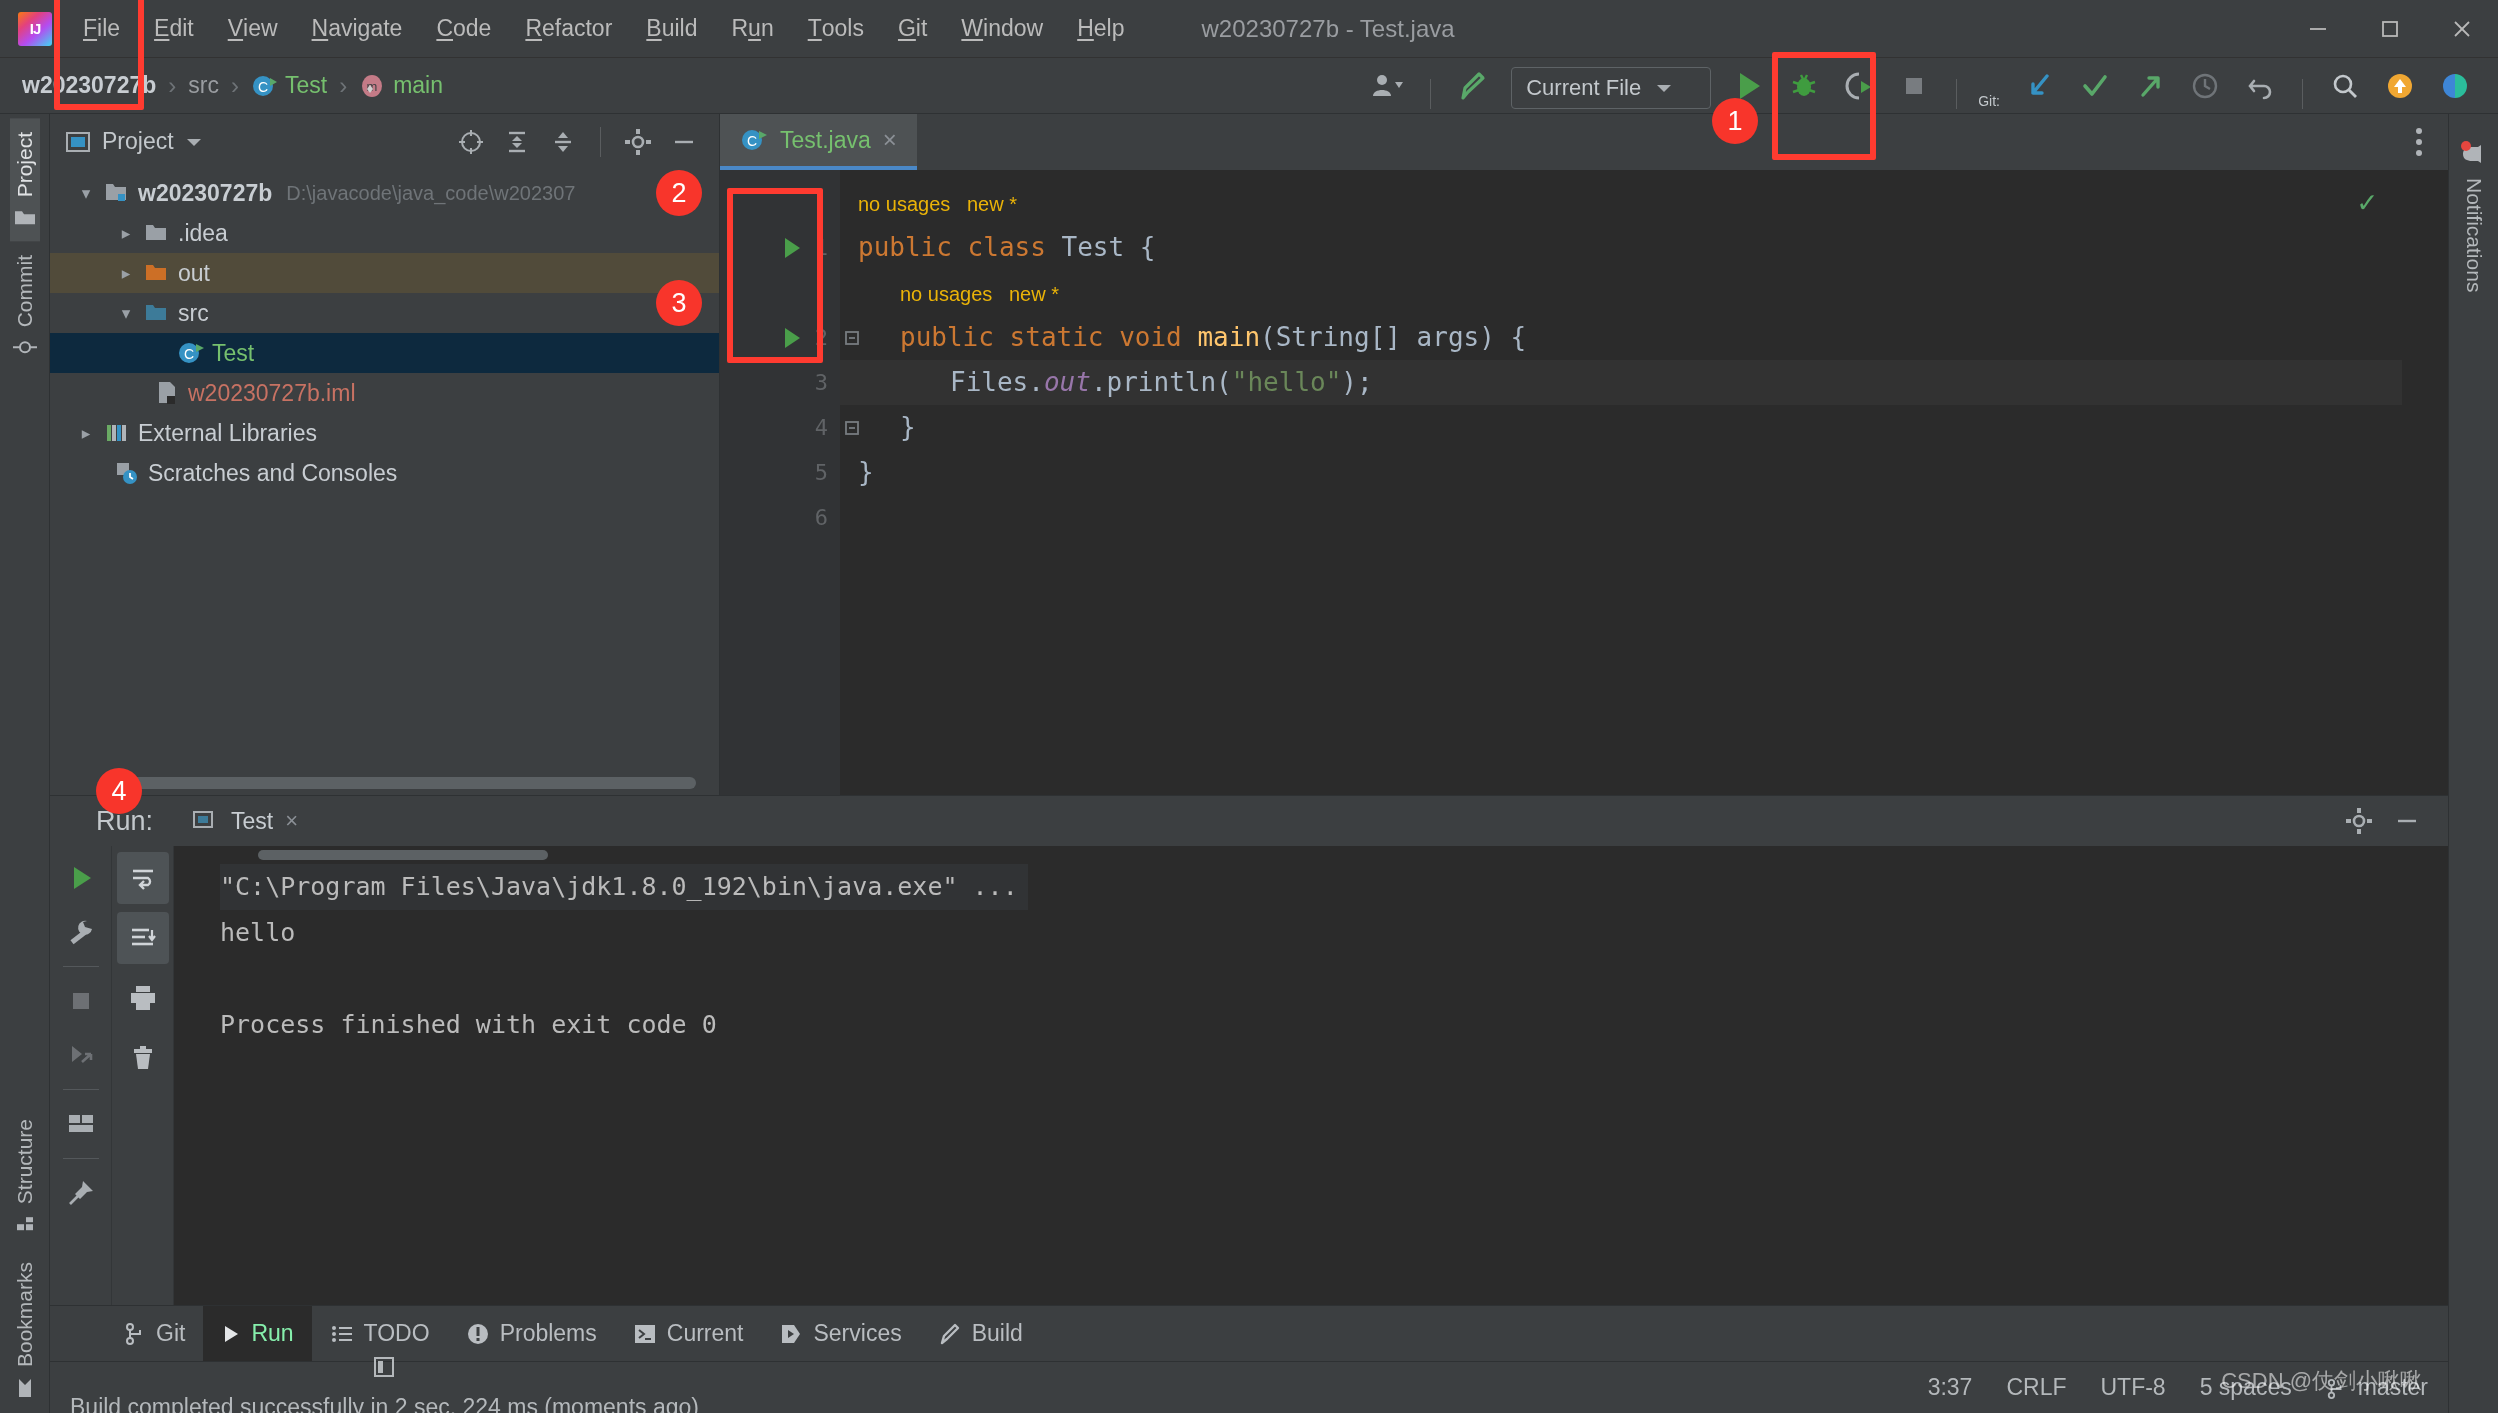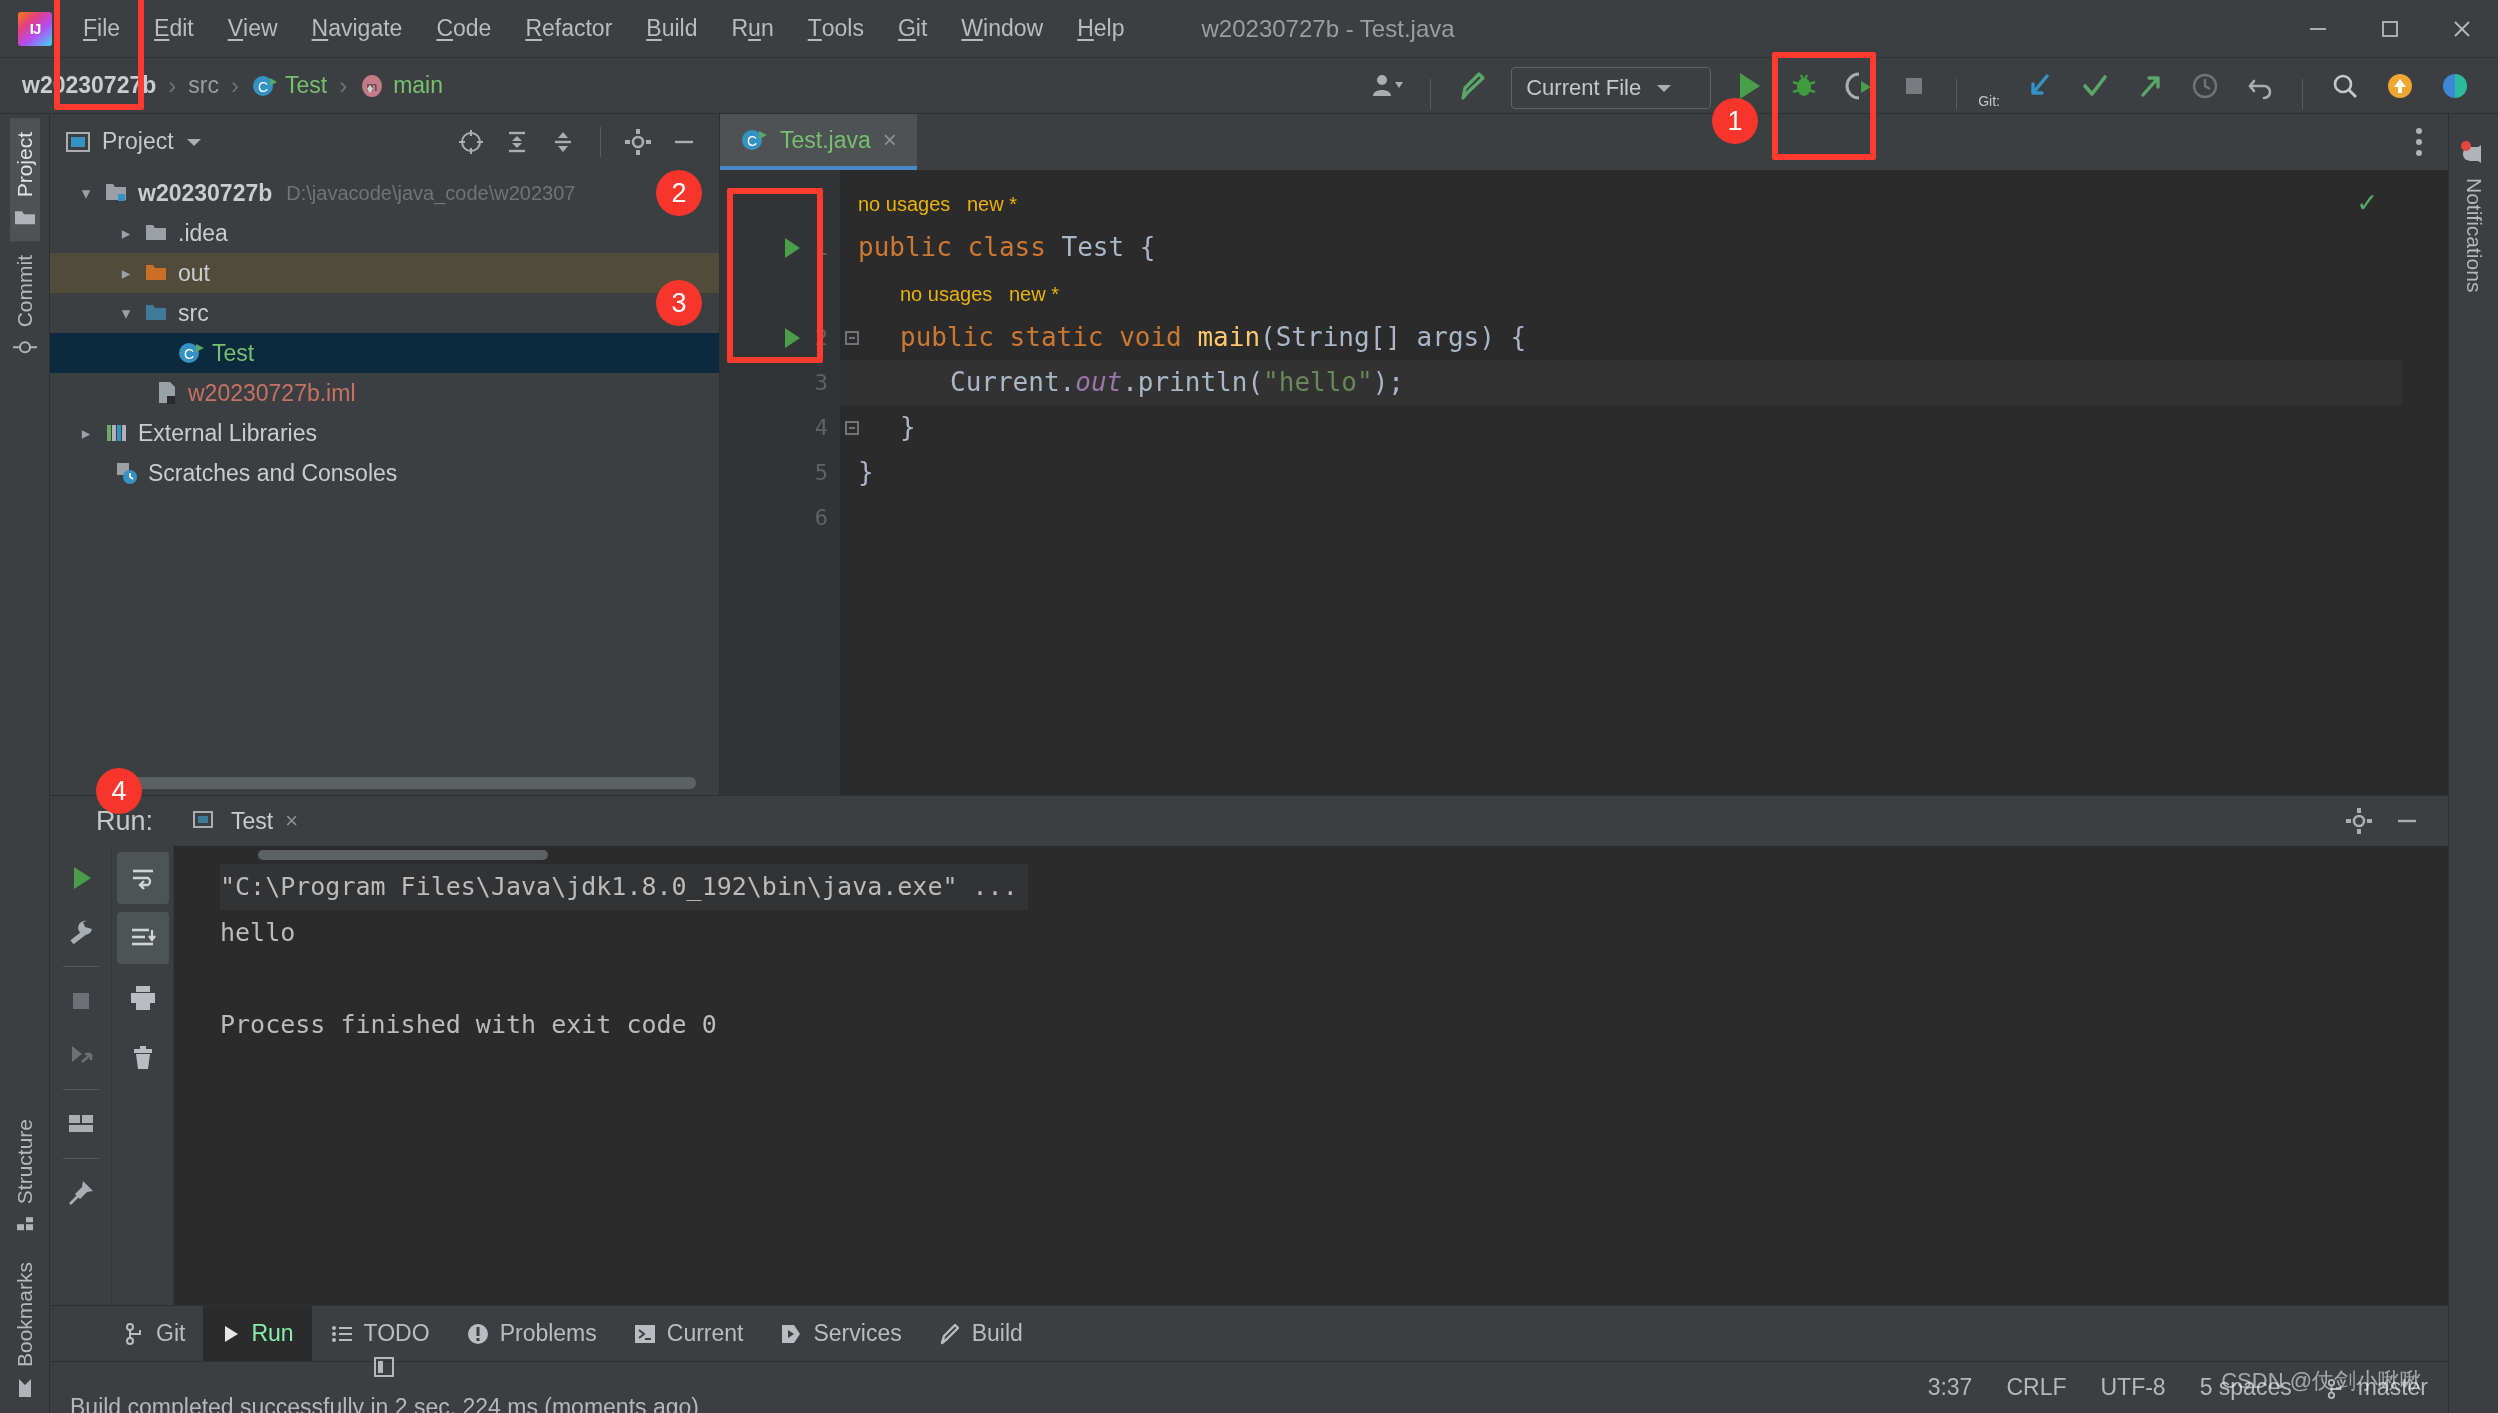--- a/index.html
+++ b/index.html
@@ -616,21 +616,21 @@
               </div>
               <div class="gline">5</div>
               <div class="gline">6</div>
             </div>
 
             <div class="code">
               <div class="cline"><span class="hint">no usages   new *</span></div>
               <div class="cline"><span class="kw">public </span><span class="kw">class </span><span class="pl">Test {</span></div>
               <div class="cline" style="padding-left:60px;"><span class="hint">no usages   new *</span></div>
               <div class="cline" style="padding-left:60px;"><span class="kw">public </span><span class="kw">static </span><span class="kw">void </span><span class="fn">main</span><span class="pl">(String[] args) {</span></div>
-              <div class="cline cur" style="padding-left:110px;"><span class="pl">Current.</span><span class="fld">out</span><span class="pl">.println(</span><span class="str">"hello"</span><span class="pl">);</span></div>
+              <div class="cline cur" style="padding-left:110px;"><span class="pl">Files.</span><span class="fld">out</span><span class="pl">.println(</span><span class="str">"hello"</span><span class="pl">);</span></div>
               <div class="cline" style="padding-left:60px;"><span class="pl">}</span></div>
               <div class="cline"><span class="pl">}</span></div>
               <div class="cline"></div>
               <div class="check-mark">✓</div>
             </div>
             <div class="rightgut"></div>
 
             <div class="annot-box" style="left:7px; top:18px; width:96px; height:175px;"></div>
             <div class="badge" style="left:-64px; top:0px;">2</div>
             <div class="badge" style="left:-64px; top:110px;">3</div>

